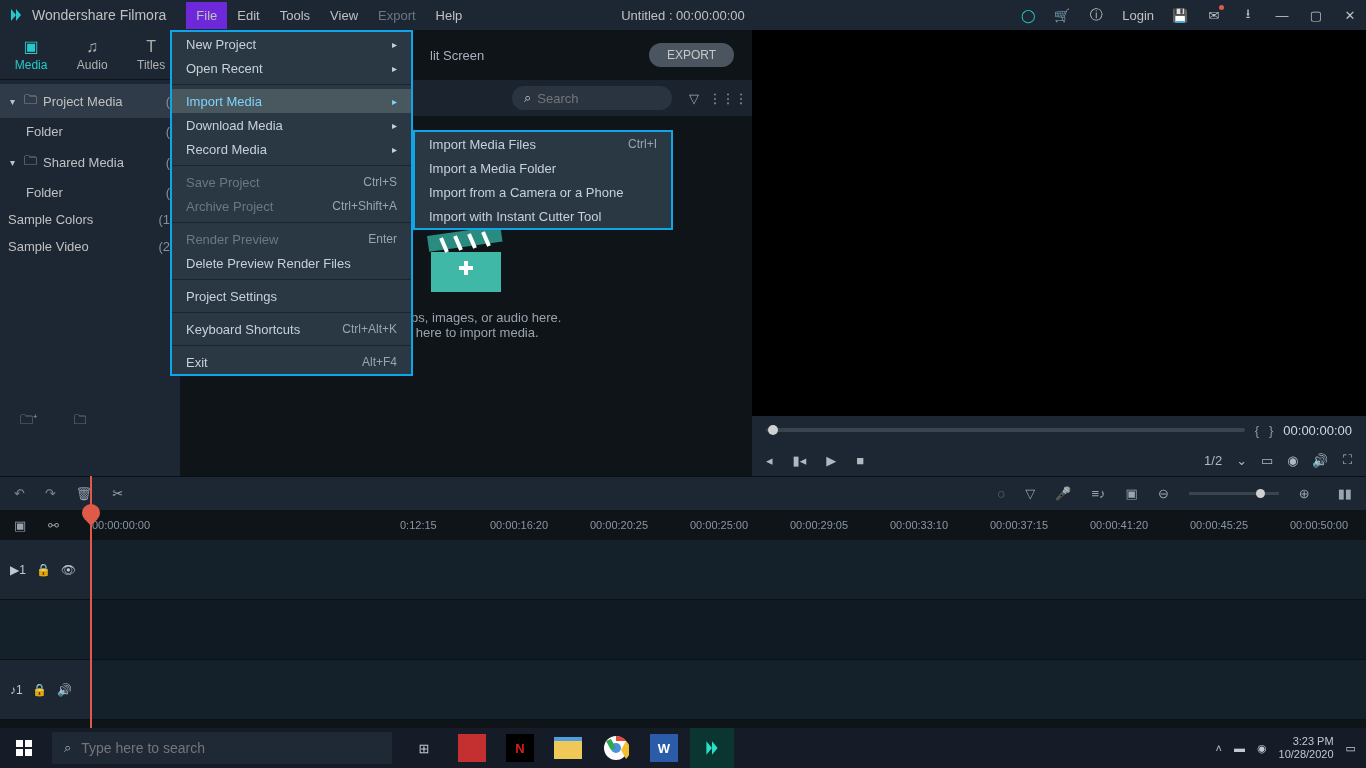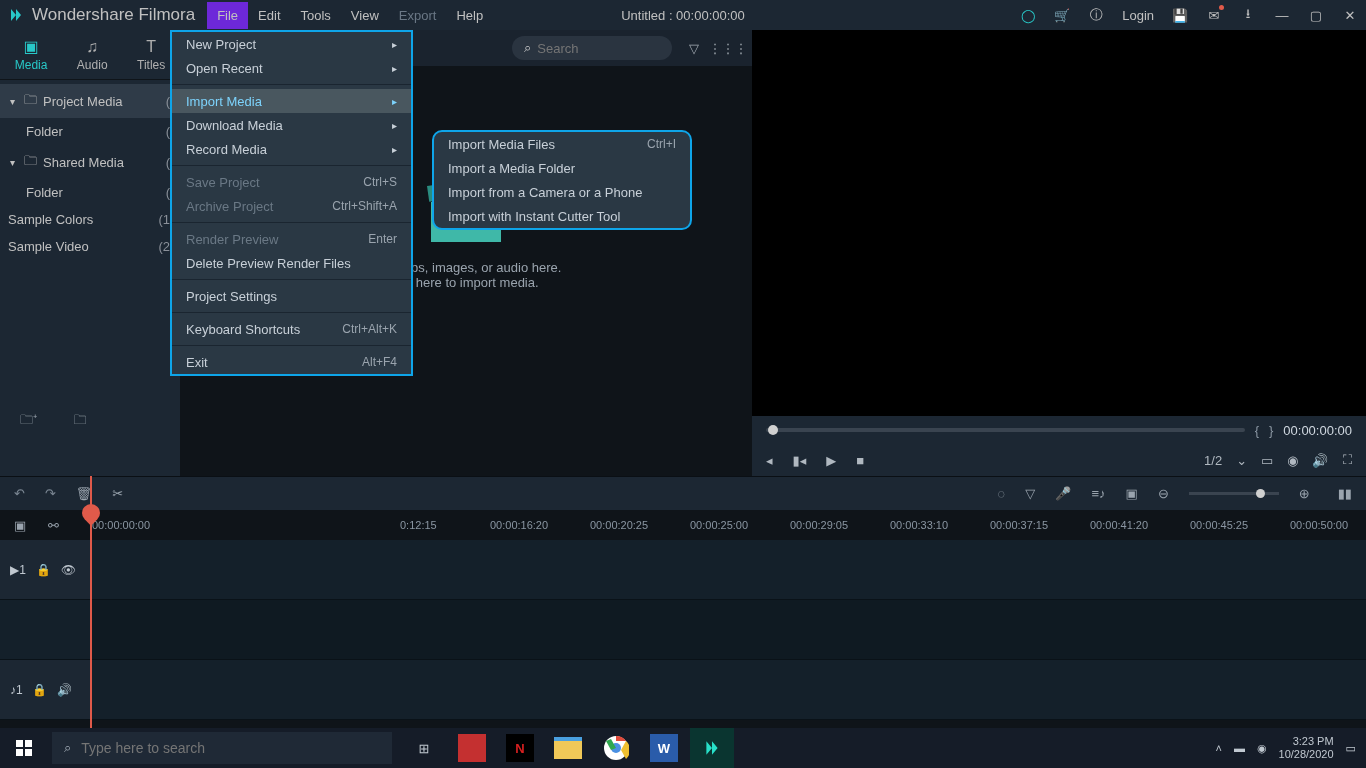--- a/index.html
+++ b/index.html
@@ -1,21 +1,21 @@
 <!DOCTYPE html>
 <html><head>
 <meta charset="utf-8">
 <style>
 * { margin: 0; padding: 0; box-sizing: border-box; font-family: "Segoe UI", Arial, sans-serif; }
 body { background: #0f1419; color: #d0d0d0; font-size: 13px; overflow: hidden; width: 1366px; height: 768px; position: relative; }
 
 
 .titlebar { height: 30px; background: #1c2733; display: flex; align-items: center; padding: 0 8px; }
 .logo-icon { width: 16px; height: 16px; margin-right: 8px; }
-.app-name { color: #c0c0c0; font-size: 17px; margin-right: 12px; }
+.app-name { color: #c0c0c0; font-size: 14px; margin-right: 20px; }
 .menubar { display: flex; }
 .menu-item { padding: 6px 10px; color: #c0c0c0; cursor: pointer; }
 .menu-item.open { background: #6d28d9; }
 .menu-item.dim { color: #6a7785; }
 .title-center { position: absolute; left: 50%; transform: translateX(-50%); color: #c0c0c0; font-size: 13px; }
 .title-right { margin-left: auto; display: flex; align-items: center; gap: 18px; }
 .title-right .ico { width: 16px; height: 16px; display: flex; align-items: center; justify-content: center; color: #c0c0c0; cursor: pointer; }
 .login-txt { color: #c0c0c0; font-size: 13px; cursor: pointer; }
 
 
@@ -85,21 +85,21 @@
 
 
 .menu-panel { position: absolute; background: #2a3844; border: 2px solid #0ea5e9; z-index: 100; }
 .mp-file { left: 170px; top: 30px; width: 243px; }
 .mp-row { display: flex; align-items: center; padding: 5px 14px; color: #c8d0d8; cursor: pointer; height: 24px; font-size: 13px; }
 .mp-row.sel { background: #49575f; color: #7dd3fc; }
 .mp-row.dim { color: #6a7885; }
 .mp-row .sc { margin-left: auto; font-size: 12px; color: #9aa4ae; }
 .mp-row .arr { margin-left: auto; font-size: 10px; }
 .mp-sep { height: 1px; background: #1a2530; margin: 4px 0; }
-.mp-sub { left: 432px; top: 130px; width: 260px; border-radius: 10px; }
+.mp-sub { left: 413px; top: 130px; width: 260px; }
 
 svg { display: block; }
 </style>
 </head>
 <body>
 
 <div class="titlebar">
   <svg class="logo-icon" viewBox="0 0 16 16">
       <path fill="#28c8c8" d="M3 2l5 6-5 6V2zm5 0l5 6-5 6V2z"></path>
     </svg>
@@ -173,20 +173,24 @@
           <span class="cnt">(2</span>
         </div>
     </div>
     <div style="position:absolute;top:410px;left:20px;display:flex;gap:36px;color:#9aa4ae">
       <span>🗀⁺</span>
       <span>🗀</span>
     </div>
   </div>
 
   <div class="mid-col">
+    <div class="mid-top">
+      <span style="margin-left:250px;color:#a8b2bc">lit Screen</span>
+      <div class="export-btn">EXPORT</div>
+    </div>
     <div class="mid-bar">
       <div class="search-box">
         <span>⌕</span>
         <input placeholder="Search" style="">
       </div>
       <div class="icon-btn">▽</div>
       <div class="icon-btn">⋮⋮⋮</div>
     </div>
     <div class="drop-area">
       <div class="drop-icon">

